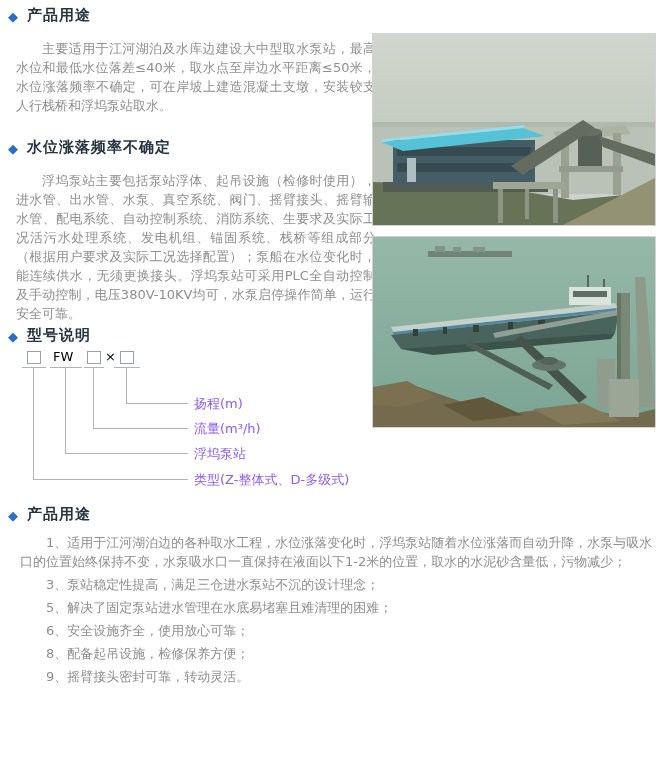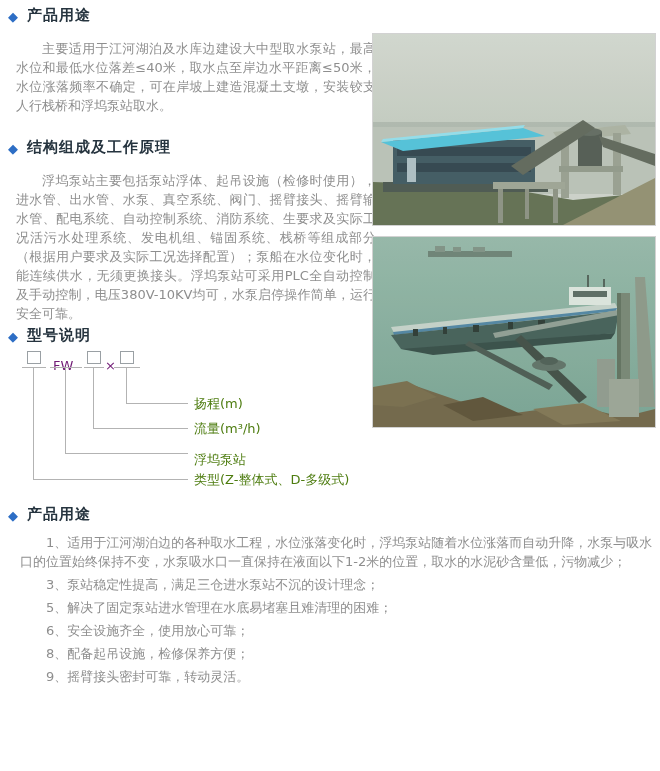--- a/index.html
+++ b/index.html
@@ -19,43 +19,43 @@
   .indent{text-indent:2em;}
   .list-wrap{position:absolute;left:8px;top:505px;width:646px;}
   .list-wrap .heading{position:static;margin:0 0 9px 0;}
   .list-item{
     margin:0 0 4px 12px;font-size:13px;line-height:19px;color:#8e8e8e;
     text-indent:2em;text-align:left;
   }
   
   .diagram{position:absolute;left:8px;top:348px;width:360px;height:155px;}
   .code-box{position:absolute;width:12px;height:11px;border:1px solid #9aa0a4;top:3px;}
-  .code-text{position:absolute;top:10px;font-size:13px;color:#701a75;line-height:15px;}
+  .code-text{position:absolute;top:1px;font-size:13px;color:#000000;line-height:15px;}
   .uline{position:absolute;top:19px;height:1px;background:#b3b3b3;}
   .vline{position:absolute;width:1px;background:#b3b3b3;top:20px;}
   .hline{position:absolute;height:1px;background:#b3b3b3;}
-  .dlabel{position:absolute;font-size:13px;color:#4d7c0f;white-space:nowrap;}
+  .dlabel{position:absolute;font-size:13px;color:#8b5cf6;white-space:nowrap;}
   
   .photo{position:absolute;left:372px;border:1px solid #d2d2d2;background:#c9cfc6;}
   .photo svg{display:block;}
 </style>
 </head>
 <body>
 
 <div class="page">
 
   <div class="heading" style="top:6px">
     <span class="diamond">◆</span>
     <span>产品用途</span>
   </div>
   <p class="body-text indent" style="top:31px">主要适用于江河湖泊及水库边建设大中型取水泵站，最高水位和最低水位落差≤40米，取水点至岸边水平距离≤50米，水位涨落频率不确定，可在岸坡上建造混凝土支墩，安装铰支人行栈桥和浮坞泵站取水。</p>
 
   <div class="heading" style="top:138px">
     <span class="diamond">◆</span>
-    <span>结构组成及工作原理</span>
+    <span>水位涨落频率不确定</span>
   </div>
   <p class="body-text indent" style="top:163px">浮坞泵站主要包括泵站浮体、起吊设施（检修时使用），进水管、出水管、水泵、真空系统、阀门、摇臂接头、摇臂输水管、配电系统、自动控制系统、消防系统、生要求及实际工况活污水处理系统、发电机组、锚固系统、栈桥等组成部分（根据用户要求及实际工况选择配置）；泵船在水位变化时，能连续供水，无须更换接头。浮坞泵站可采用PLC全自动控制及手动控制，电压380V-10KV均可，水泵启停操作简单，运行安全可靠。</p>
 
   <div class="heading" style="top:326px">
     <span class="diamond">◆</span>
     <span>型号说明</span>
   </div>
 
   <div class="diagram">
     <div class="code-box" style="left:19px"></div>
@@ -74,21 +74,21 @@
     <div class="vline" style="left:57px;height:85px"></div>
     <div class="vline" style="left:25px;height:111px"></div>
 
     <div class="hline" style="left:118px;top:55px;width:62px"></div>
     <div class="hline" style="left:85px;top:80px;width:95px"></div>
     <div class="hline" style="left:57px;top:105px;width:123px"></div>
     <div class="hline" style="left:25px;top:131px;width:155px"></div>
 
     <div class="dlabel" style="left:186px;top:47px">扬程(m)</div>
     <div class="dlabel" style="left:186px;top:72px">流量(m³/h)</div>
-    <div class="dlabel" style="left:186px;top:103px">浮坞泵站</div>
+    <div class="dlabel" style="left:186px;top:97px">浮坞泵站</div>
     <div class="dlabel" style="left:186px;top:123px">类型(Z-整体式、D-多级式)</div>
   </div>
 
   <div class="list-wrap">
     <div class="heading">
       <span class="diamond">◆</span>
       <span>产品用途</span>
     </div>
     <p class="list-item">1、适用于江河湖泊边的各种取水工程，水位涨落变化时，浮坞泵站随着水位涨落而自动升降，水泵与吸水口的位置始终保持不变，水泵吸水口一直保持在液面以下1-2米的位置，取水的水泥砂含量低，污物减少；</p>
     <p class="list-item">3、泵站稳定性提高，满足三仓进水泵站不沉的设计理念；</p>

